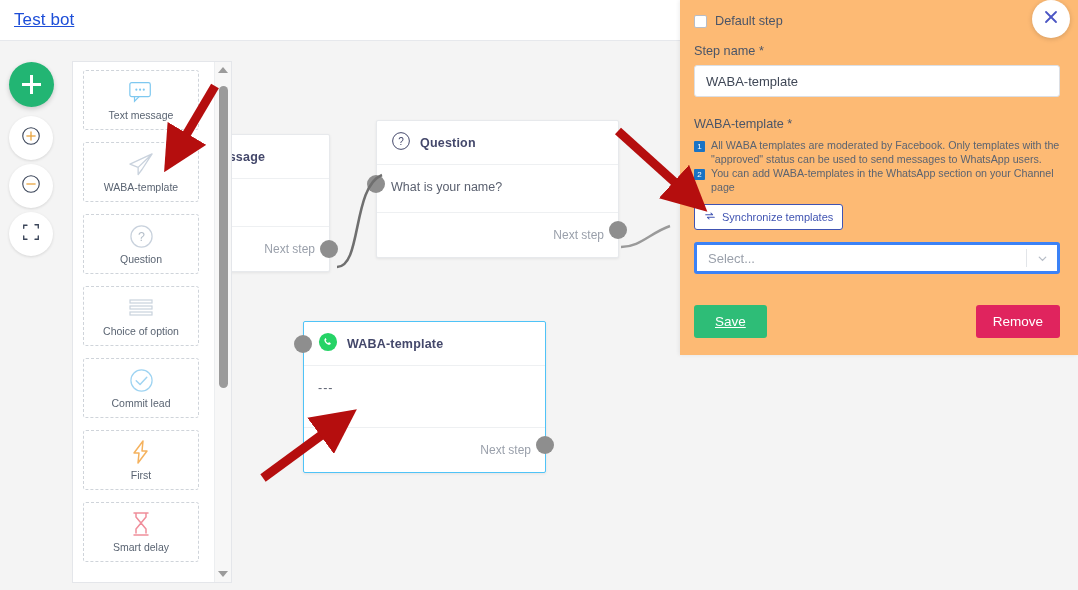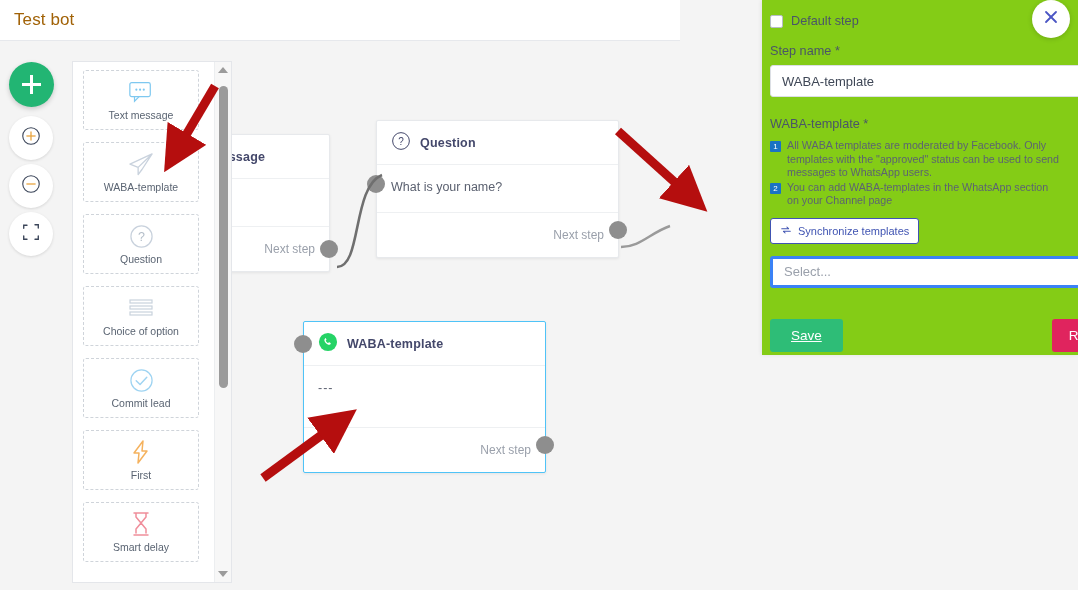--- a/index.html
+++ b/index.html
@@ -11,21 +11,21 @@
   }
   #app { position: relative; width: 1078px; height: 590px; }
 
   
   .topbar {
     position: absolute; left: 0; top: 0; width: 680px; height: 41px;
     background: #ffffff; border-bottom: 1px solid #e6e8ec;
     display: flex; align-items: center; padding-left: 14px;
   }
   .topbar .title {
-    font-size: 17px; color: #a16207; letter-spacing: .1px;
+    font-size: 17px; color: #1d4ed8; letter-spacing: .1px; text-decoration: underline;
   }
 
   
   .canvas {
     position: absolute; left: 0; top: 41px; width: 680px; height: 549px;
     background: #f4f4f4; overflow: hidden;
   }
 
   
   .toolbar { position: absolute; left: 9px; top: 21px; width: 44px; }
@@ -113,23 +113,23 @@
   }
   .node.selected { border: 1.5px solid #4fc3f7; }
 
   .badge-first {
     position: absolute; background: #2ebd77; color: #fff;
     font-size: 12.5px; padding: 5px 12px; border-radius: 3px;
   }
 
   
   .panel {
-    position: absolute; right: 0; top: 0; width: 316px; height: 355px;
-    background: #84cc16; box-shadow: -1px 0 4px rgba(0,0,0,.07);
-    padding: 14px 16px 0 8px;
+    position: absolute; right: 0; top: 0; width: 398px; height: 355px;
+    background: #fdba74; box-shadow: -1px 0 4px rgba(0,0,0,.07);
+    padding: 14px 16px 0 14px;
   }
   .chk-row { display: flex; align-items: center; gap: 8px; margin-bottom: 16px; }
   .chk {
     width: 13px; height: 13px; border: 1px solid #b7bdc7; border-radius: 2px; background: #fff;
   }
   .chk-label { font-size: 12.7px; color: #4a5568; }
 
   .field-label {
     font-size: 12.7px; color: #4a5568; margin-bottom: 7px; display: block;
   }

